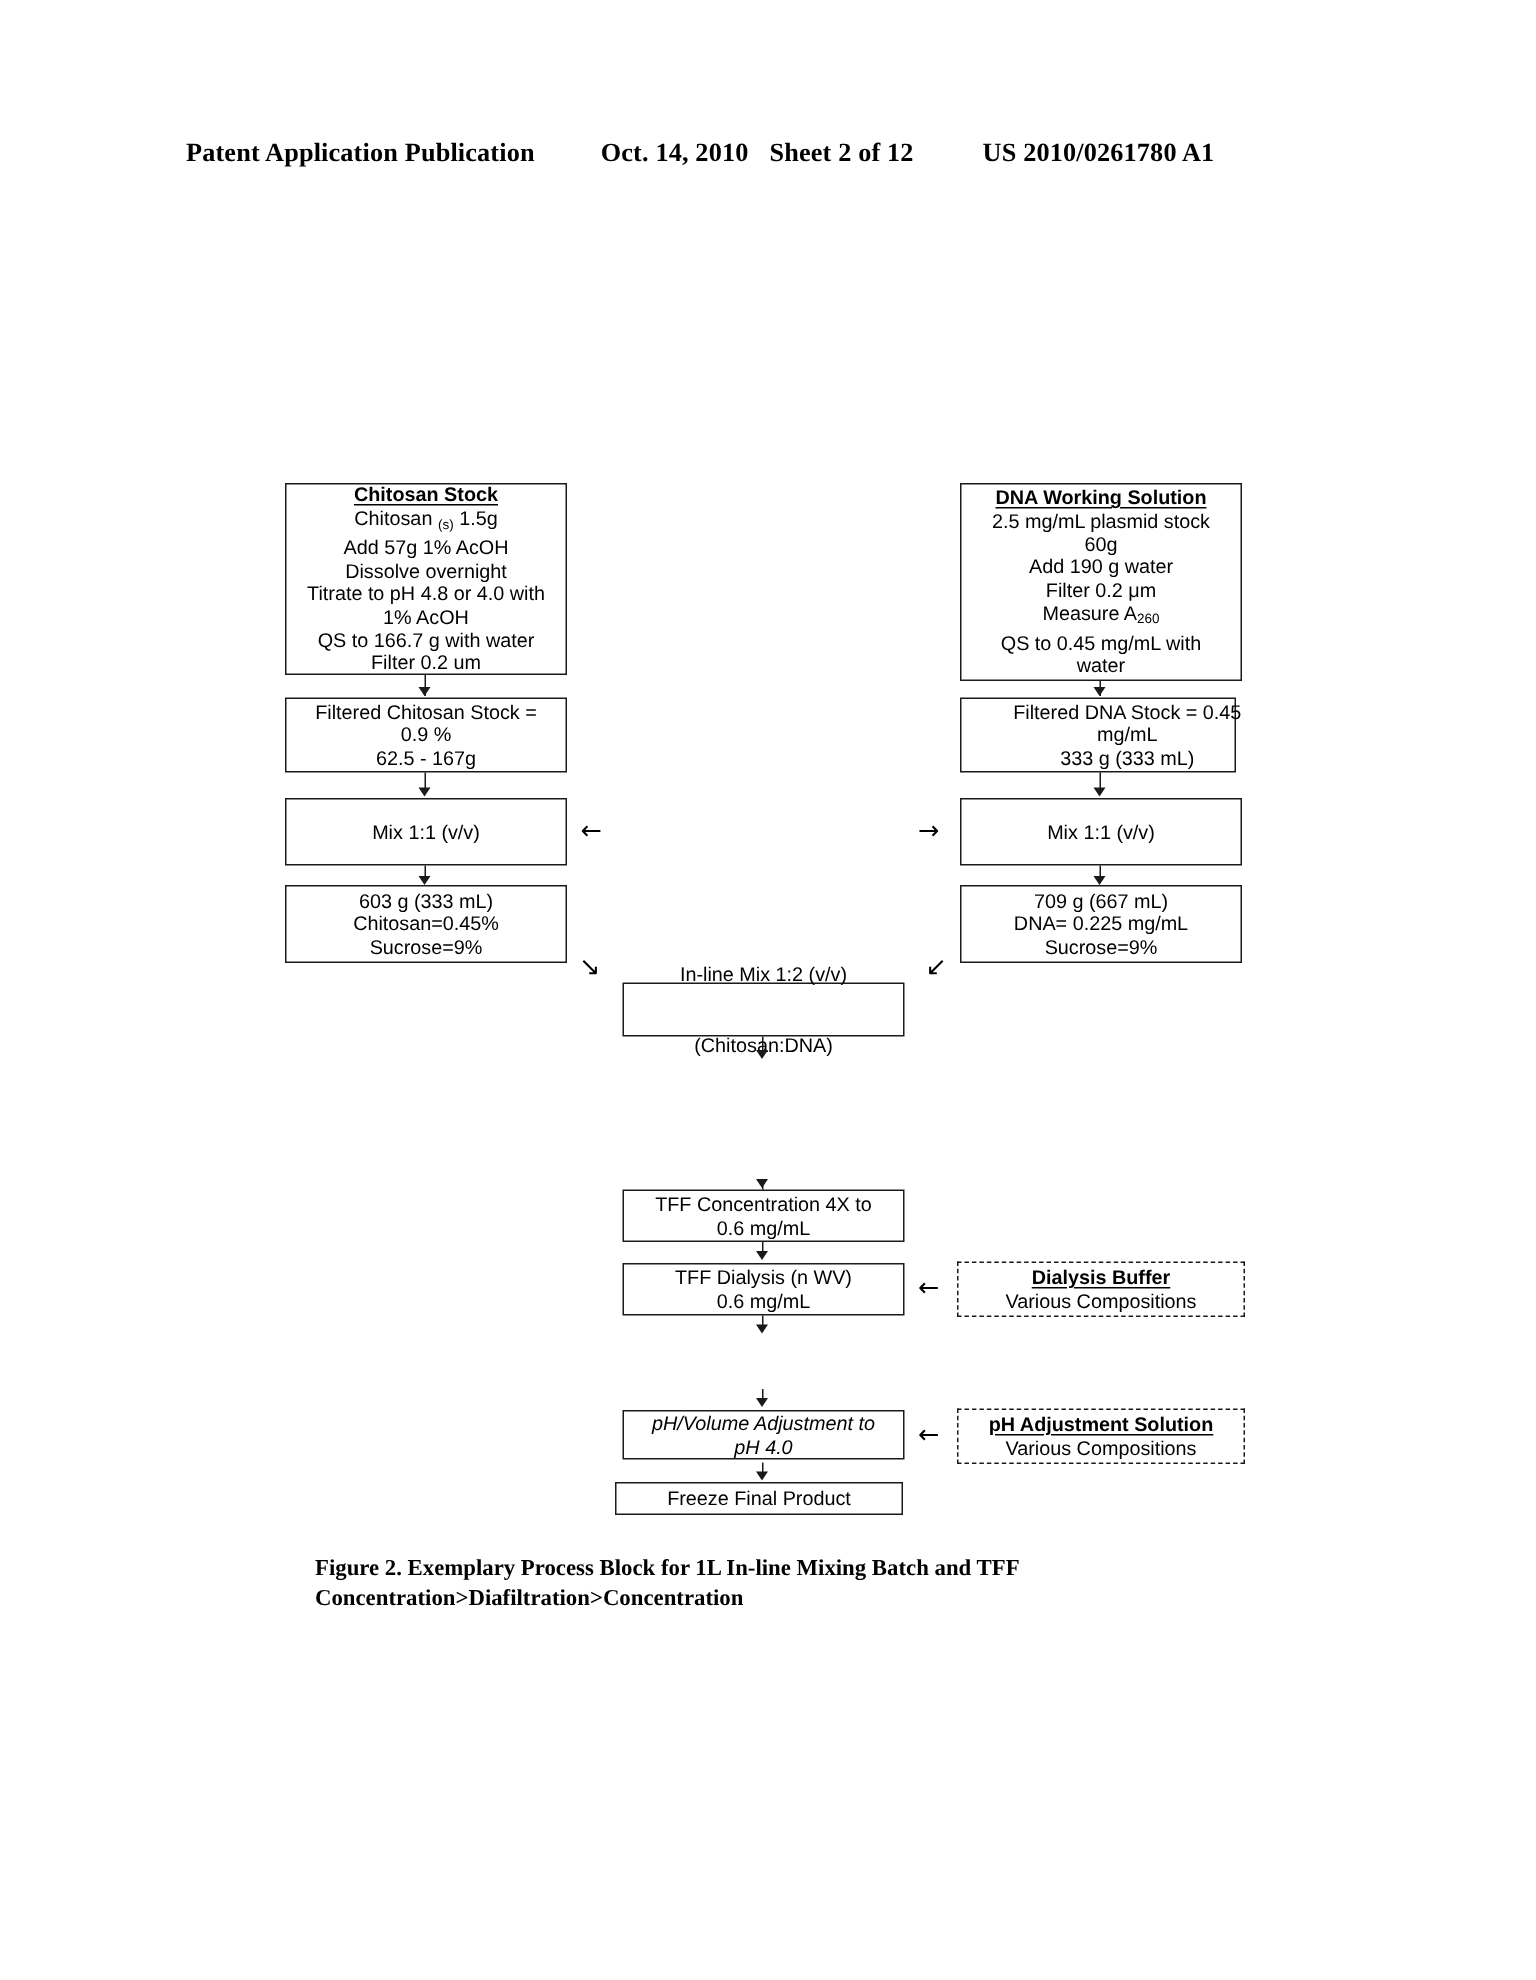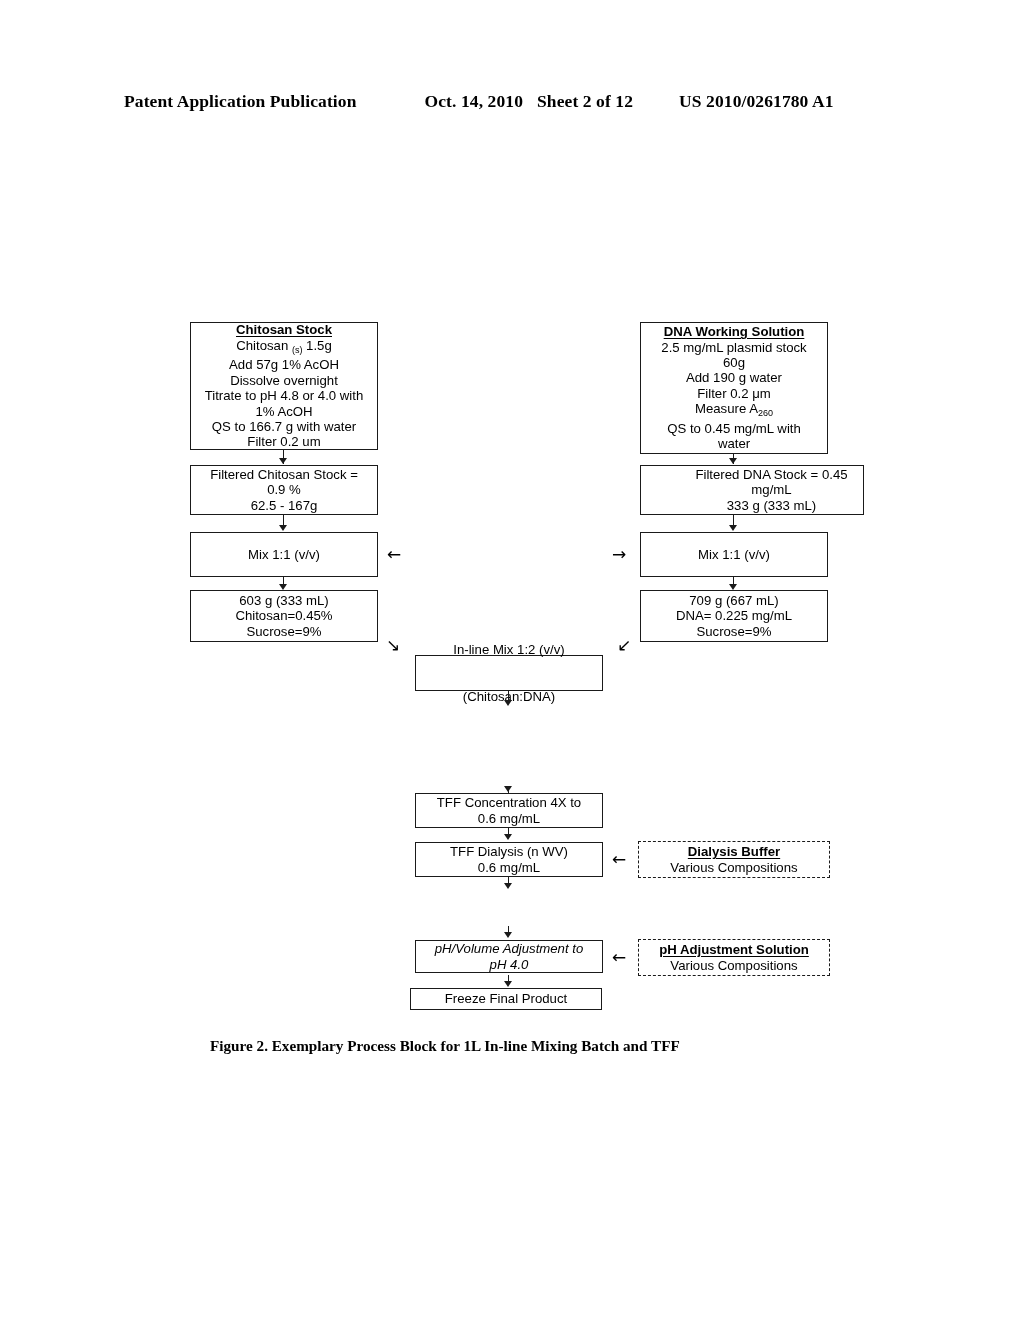--- a/index.html
+++ b/index.html
@@ -27,21 +27,21 @@
     display: flex;
     align-items: center;
     font-family: "Liberation Serif", serif;
     font-weight: bold;
     font-size: 17.5px;
     letter-spacing: 0.1px;
     white-space: nowrap;
   }
   .hdr-title { }
   .hdr-date {
-    margin-left: 68px;
+    margin-left: 44px;
   }
   .hdr-sheet {
     margin-left: 14px;
   }
   .hdr-patno {
     margin-left: 46px;
   }
 
   
   #diagram {
@@ -161,21 +161,21 @@
 
   <div class="vline" style="left:733px; top:454px; height:10px;"></div>
   <div class="arrow-d" style="left:729px; top:458px;"></div>
 
   <div class="node" style="left:190px; top:465px; width:188px; height:50px;">
     <span class="ln ul">Filtered Chitosan Stock =</span>
     <span class="ln ul">0.9 %</span>
     <span class="ln">62.5 - 167g</span>
   </div>
 
-  <div class="node" style="left:640px; top:465px; width:224px; height:50px;padding-left:42px;">
+  <div class="node" style="left:640px; top:465px; width:184px; height:50px;padding-left:42px;">
     <span class="ln ul">Filtered DNA Stock = 0.45</span>
     <span class="ln ul">mg/mL</span>
     <span class="ln">333 g (333 mL)</span>
   </div>
 
   <div class="vline" style="left:283px; top:515px; height:12px;"></div>
   <div class="arrow-d" style="left:279px; top:525px;"></div>
 
   <div class="vline" style="left:733px; top:515px; height:12px;"></div>
   <div class="arrow-d" style="left:729px; top:525px;"></div>
@@ -266,13 +266,14 @@
   <div class="arrow-d" style="left:504px; top:981px;"></div>
 
   <div class="node" style="left:410px; top:988px; width:192px; height:22px;">
     <span class="ln">Freeze Final Product</span>
   </div>
 
 </div>
 
 <div class="caption">
   <div>Figure 2.  Exemplary Process Block for 1L In-line Mixing Batch and TFF</div>
+  <div>Concentration&gt;Diafiltration&gt;Concentration</div>
 </div>
 
 </body></html>

